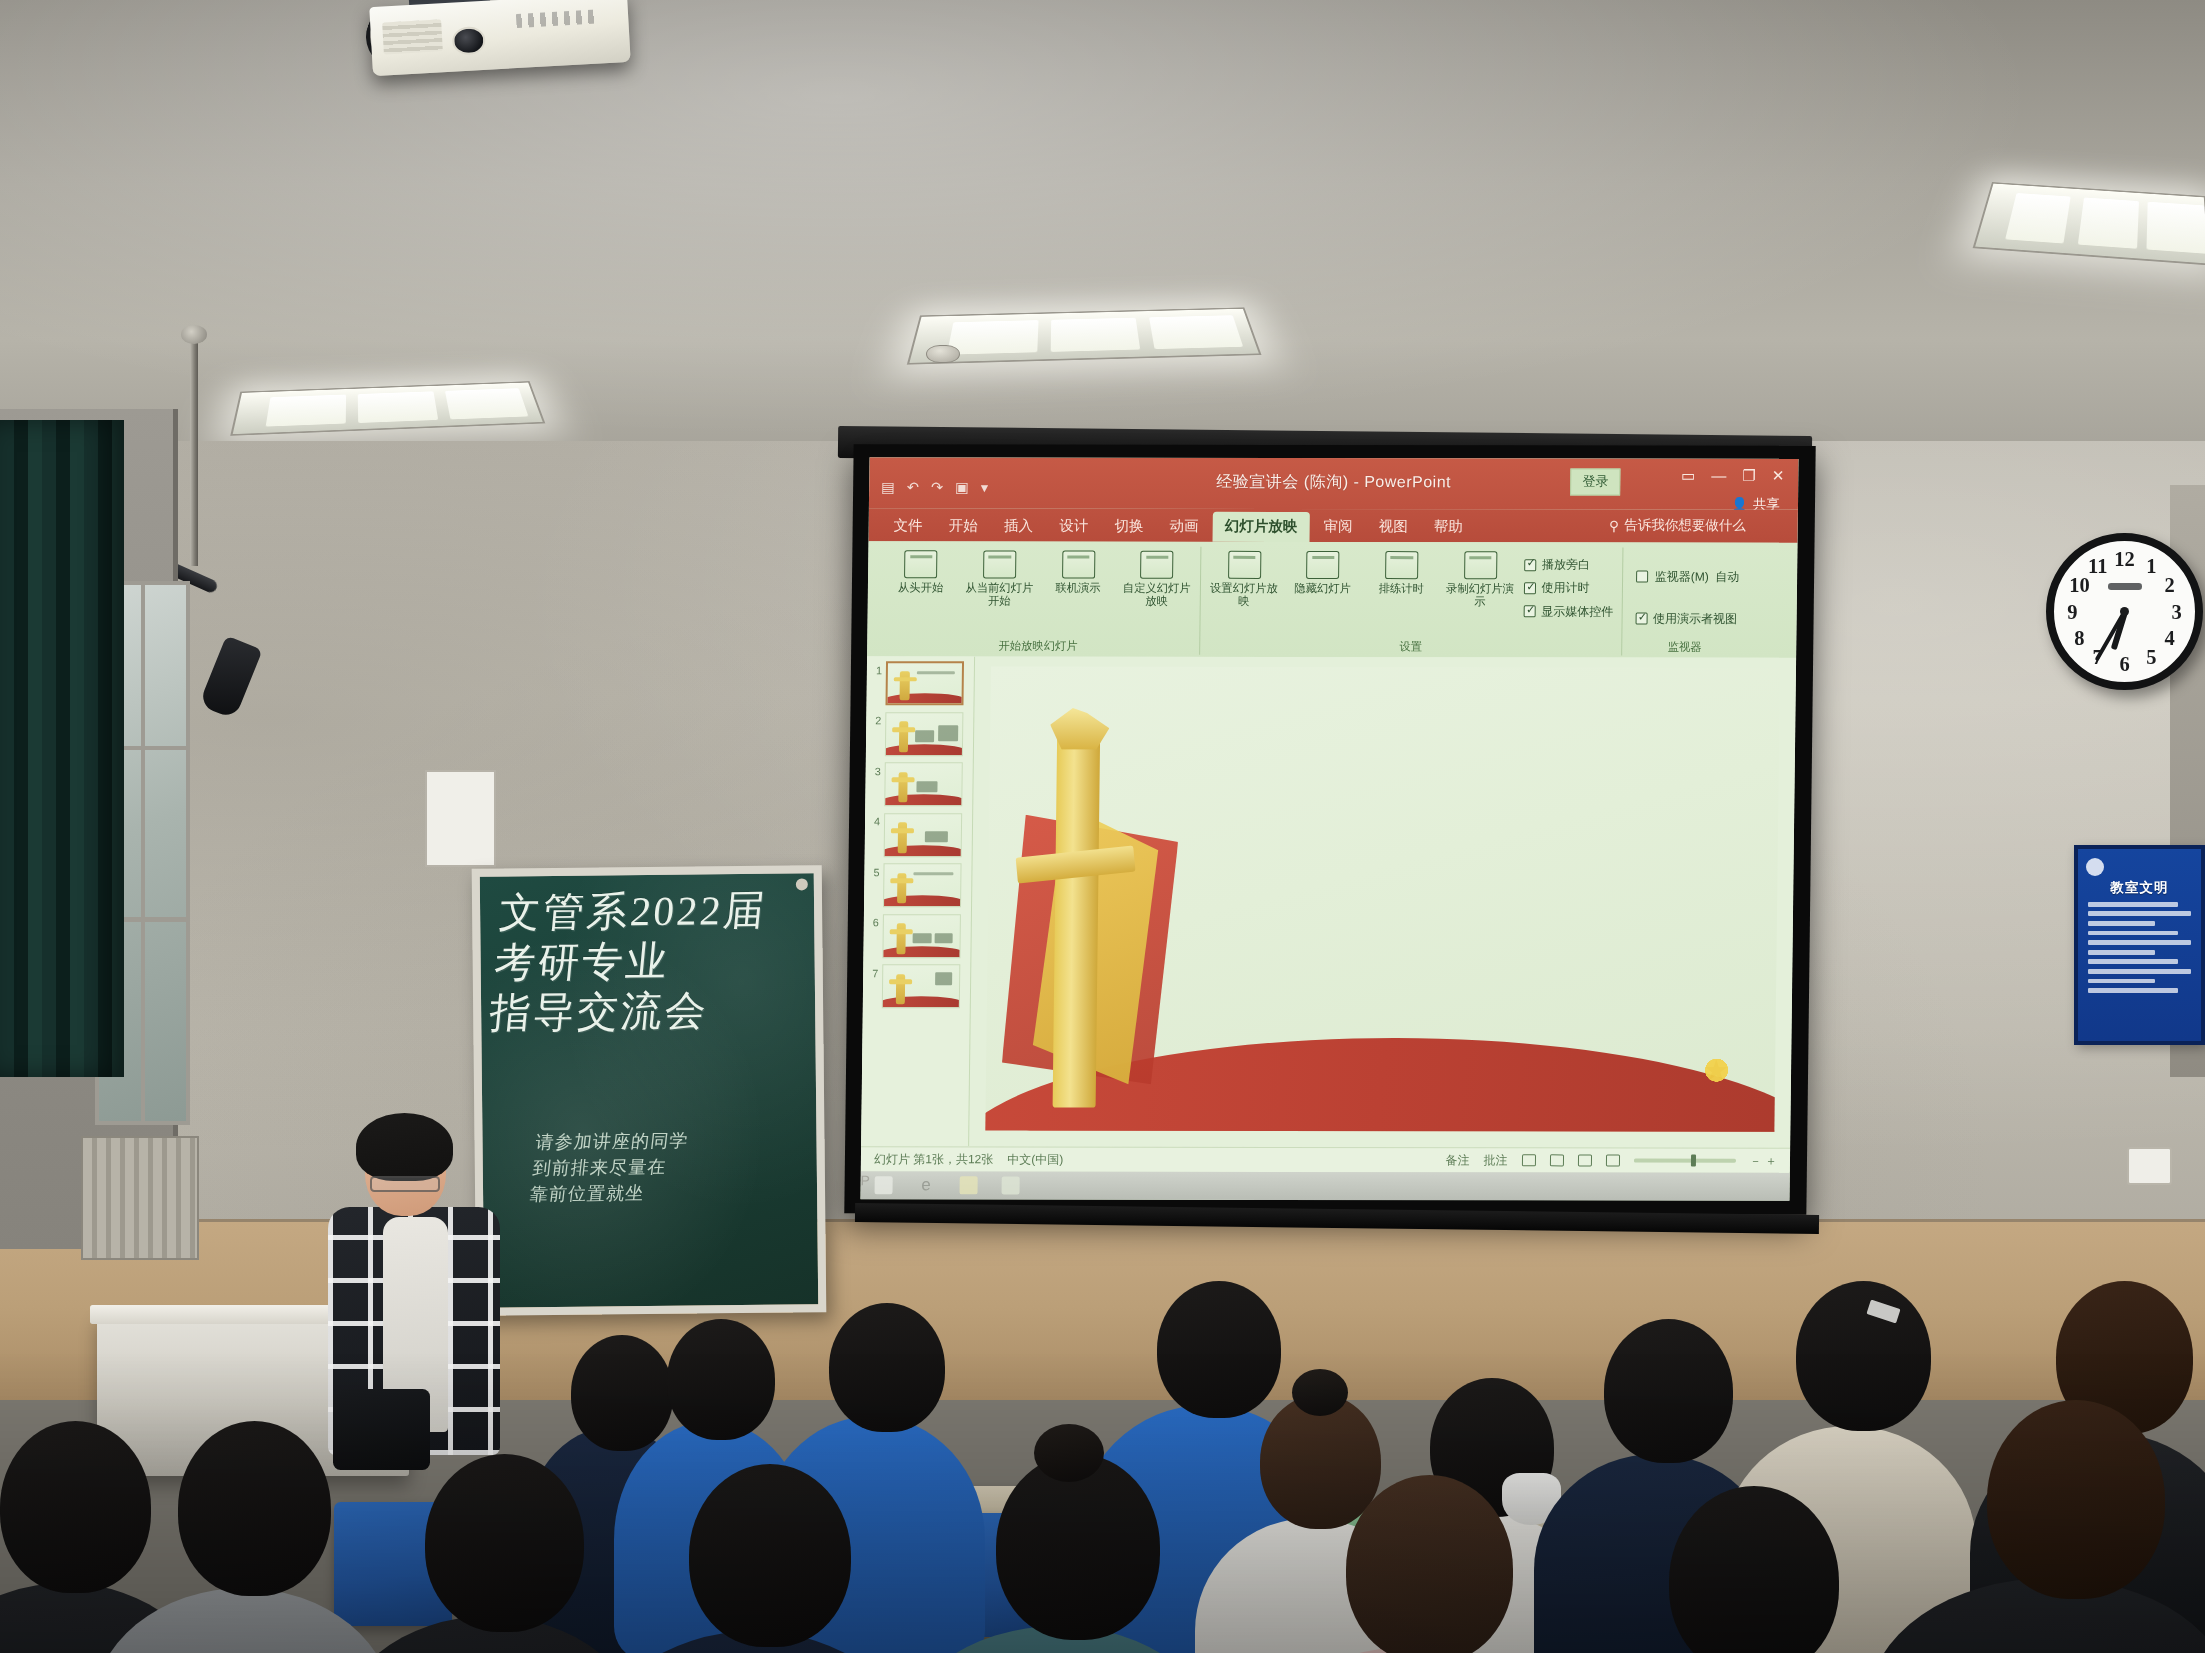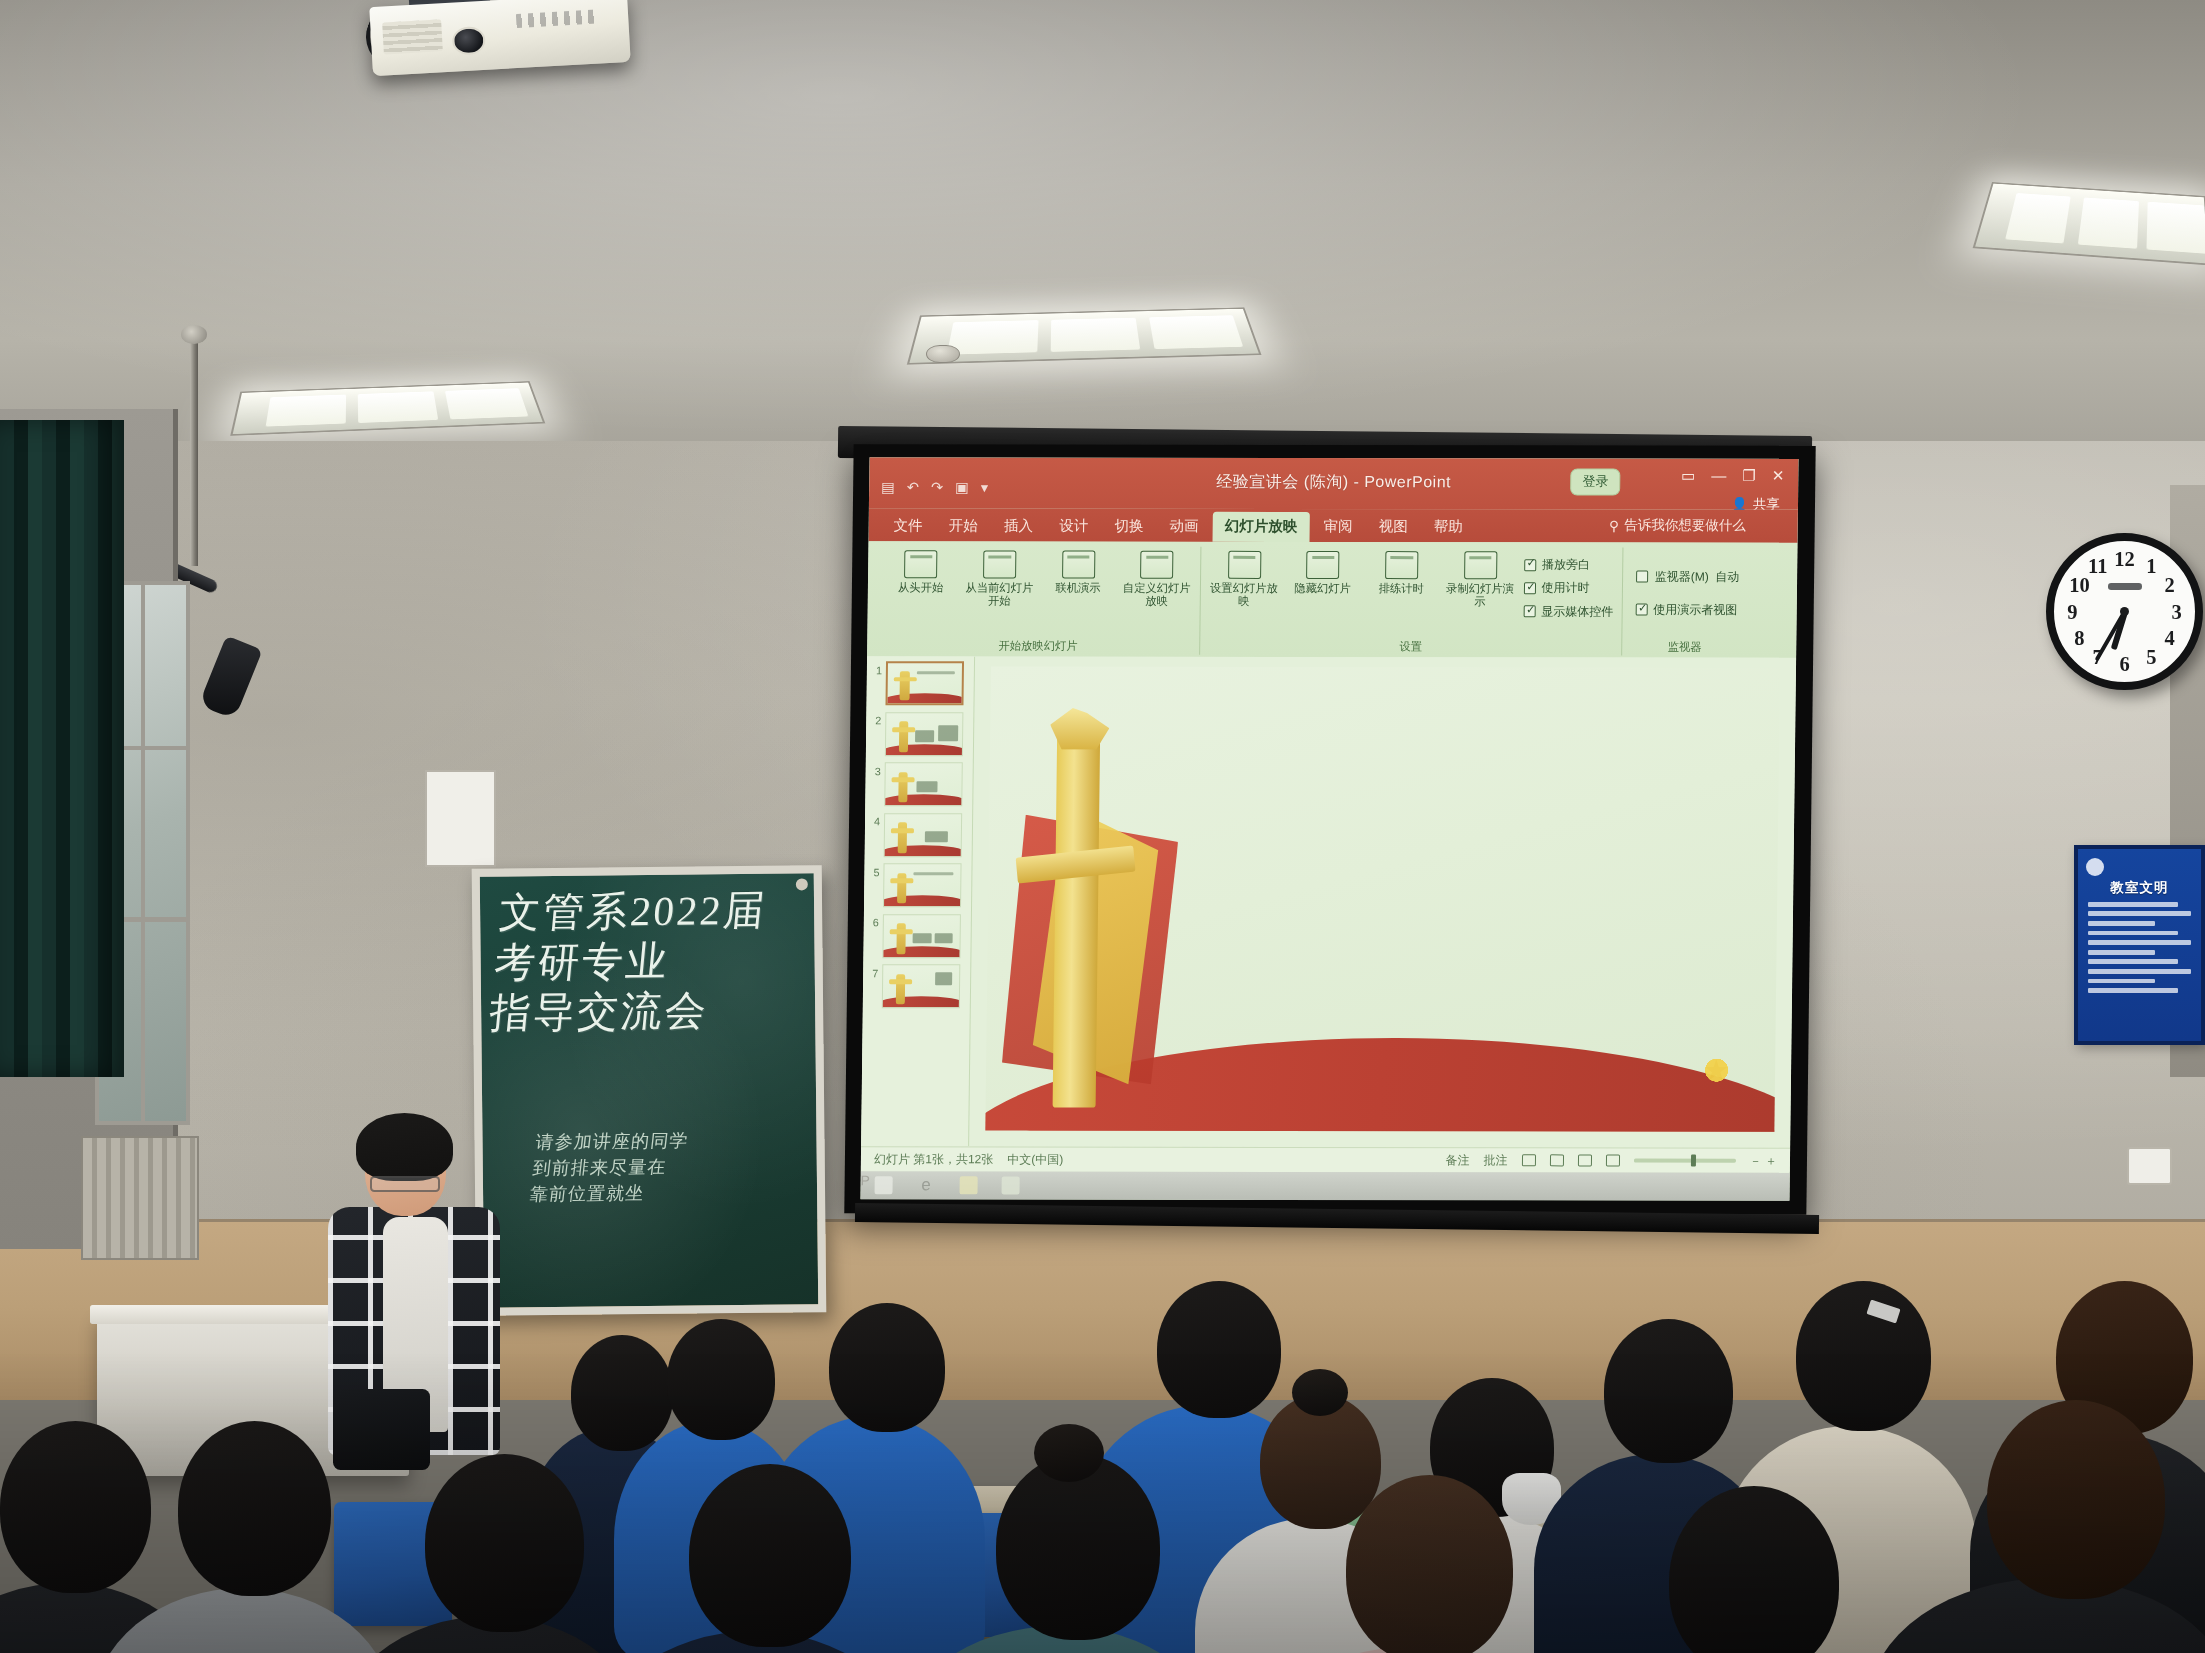--- a/index.html
+++ b/index.html
@@ -253,21 +253,21 @@
     color:#f7e9e2; font-size:14.5px;
   }
   .qat .g { opacity:.92; }
   .win-ctrls {
     position:absolute; right:14px; top:7.5px; display:flex; gap:16px; align-items:center;
     color:#fae9e1; font-size:15px;
   }
   .signin-btn {
     position:absolute; right:178px; top:9.7px;
     background:#cfe4bf; color:#2f5a33; font-size:13px;
-    padding:3.8px 10.8px; border-radius:7px; border:0.5px solid #b3cfa0;
+    padding:3.8px 10.8px; border-radius:0; border:0.5px solid #b3cfa0;
   }
   .share-btn {
     position:absolute; right:18.3px; top:37px; color:#fbeee8; font-size:13.5px;
     display:flex; align-items:center; gap:4.8px;
   }
 
   .ppt-tabs {
     position:relative; height:33px;
     background: linear-gradient(180deg,#bd5240,#b74c3b);
     display:flex; align-items:flex-end; padding-left:13px; gap:2.2px;
@@ -305,21 +305,21 @@
     background:#4d7a46; opacity:.55;
   }
   .rbtn .lbl { font-size:11.3px; line-height:1.15; }
   .rg-title { position:absolute; bottom:1.1px; left:0; right:0; text-align:center;
               font-size:11.3px; color:#46703f; }
   .rcheck { display:flex; align-items:center; gap:5.4px; font-size:12px; margin:3.2px 0; color:#2f5330;}
   .rbox { width:12px; height:12px; border:1.6px solid #3c6139; border-radius:1.6px;
           display:inline-block; position:relative; background:#eaf4e2;}
   .rbox.checked:after { content:"✓"; position:absolute; left:1.1px; top:-3.2px; font-size:11.3px; color:#2f5330;}
   .rcol { display:flex; flex-direction:column; justify-content:center; height:81px; }
-  .rmon { display:flex; align-items:center; gap:6.5px; font-size:12px; margin:13px 0; }
+  .rmon { display:flex; align-items:center; gap:6.5px; font-size:12px; margin:22px 0; }
 
   
   .ppt-body { position:relative; flex:1; display:flex; background:#e4f0da; overflow:hidden; }
 
   .thumbs {
     width:108px; background:#e6f1dc; border-right:1.1px solid #c6dab6;
     padding:5.4px 4.3px 0 4.3px; overflow:hidden;
   }
   .thumb-row { display:flex; align-items:flex-start; gap:4.3px; margin-bottom:6.5px; }
   .thumb-num { font-size:10.8px; color:#5d7d56; width:10.8px; text-align:right; padding-top:2.2px; }

